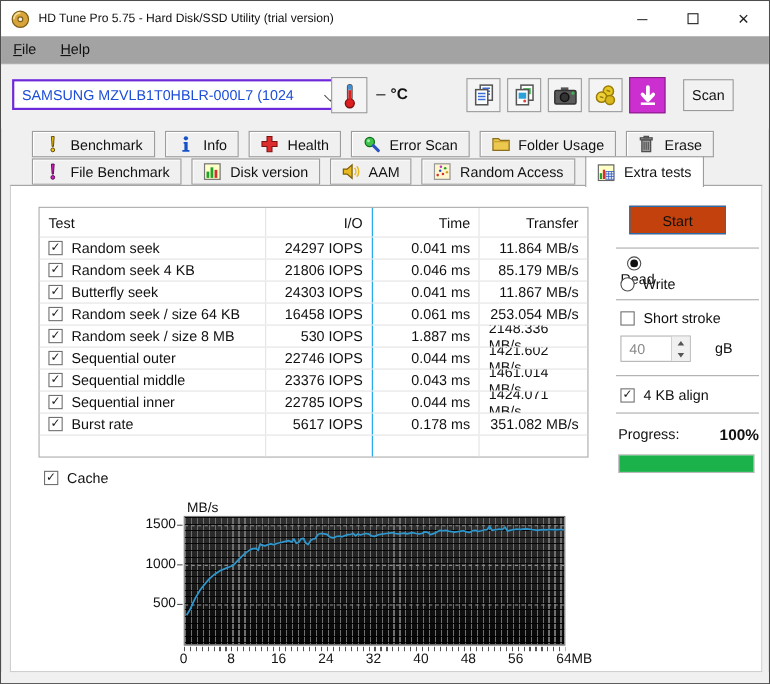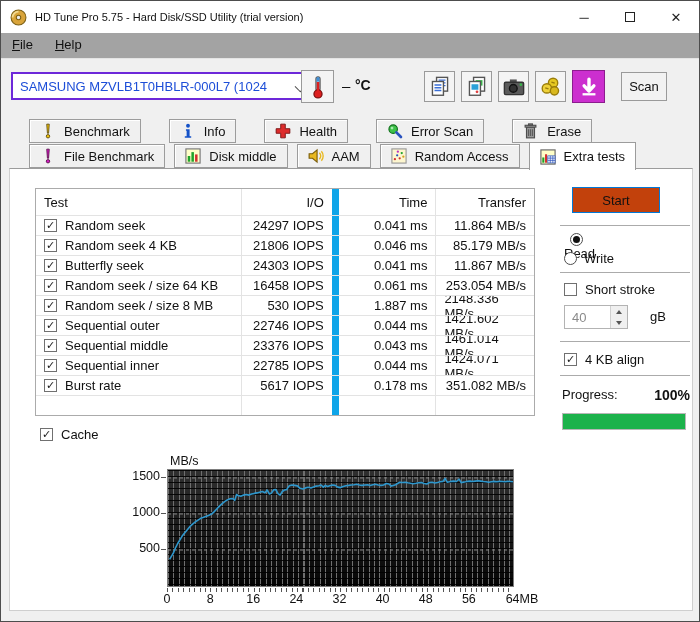--- a/index.html
+++ b/index.html
@@ -36,41 +36,41 @@
   .sqbtn { position:absolute; top:11px; width:33px; height:33px; background:#f4f4f4;
            border:1px solid #9a9a9a; display:flex; align-items:center; justify-content:center; }
   .temp { position:absolute; top:18px; font-size:15px; color:#111; }
   .magenta { background:#cc2fcf !important; border-color:#8c1c8e !important; }
   .exitbtn { position:absolute; left:620px; top:13px; width:46px; height:29px; background:#f2f2f2;
              border:1px solid #9a9a9a; font-size:13px; color:#111; display:flex;
              align-items:center; justify-content:center; }
 
   
   .tabrow { position:absolute; left:28px; display:flex; }
-  #tabrow1 { top:118px;gap:19px; }
+  #tabrow1 { top:118px; }
   #tabrow2 { top:143px; }
   .tab { height:24px; display:inline-flex; align-items:center; padding:0 10px;
          margin-right:9px; background:#f0f0f0; border:1px solid #9c9c9c;
          box-shadow:inset 1px 1px 0 #ffffff; font-size:13px; color:#111; white-space:nowrap; }
   .tab .tabicon { width:17px; height:16px; margin-right:7px; display:inline-flex; }
   .tab.active { background:#ffffff; border-bottom:none; height:28px; margin-top:-2px;
                 position:relative; z-index:6; box-shadow:none; }
 
   
   .panel { position:absolute; left:8px; top:167px; width:684px; height:443px; background:#ffffff;
            border:1px solid #cfcfcf; border-top:1px solid #9c9c9c; z-index:2; }
 
   
   .ttable { position:absolute; left:25px; top:19px; width:500px; border:1px solid #ababab;
             font-size:13px; color:#111; background:#fff; }
   .trow { display:flex; height:20px; border-top:1px solid #e3e3e3; align-items:center; }
   .trow.head { height:26px; border-top:none; font-size:13px; }
   .tcell { height:100%; display:flex; align-items:center; padding:0 8px; overflow:hidden; }
   .c0 { width:207px; border-right:1px solid #e3e3e3; }
-  .c1 { width:97px;  border-right:7px solid #0ea5e9; justify-content:flex-end; }
+  .c1 { width:97px;  border-right:1px solid #0ea5e9; justify-content:flex-end; }
   .c2 { width:98px;  border-right:1px solid #e3e3e3; justify-content:flex-end; }
   .c3 { width:98px;  justify-content:flex-end; }
   .cb { width:13px; height:13px; min-width:13px; border:1px solid #707070; background:#fff;
         display:inline-flex; align-items:center; justify-content:center; font-size:11px;
         line-height:11px; color:#1a1a1a; margin-right:8px; }
 
   
   .startbtn { position:absolute; left:562px; top:18px; width:88px; height:26px;
               background:#c2410c; border:1px solid #0078d7; font-size:13px; color:#111;
               display:flex; align-items:center; justify-content:center; }
@@ -250,20 +250,29 @@
           <svg width="16" height="16" viewBox="0 0 14 14">
             <circle cx="5.4" cy="5.4" r="3.7" fill="#3fc24a" stroke="#0c6e18"></circle>
             <circle cx="4.4" cy="4.4" r="1.2" fill="#a8eab0"></circle>
             <path d="M8.2 8.2l4 4" stroke="#2a52be" stroke-width="2.4" stroke-linecap="round"></path>
           </svg>
         </span>
         <span>Error Scan</span>
       </div>
       <div class="tab">
         <span class="tabicon">
+          <svg width="17" height="15" viewBox="0 0 15 13">
+            <path d="M1 2.5h4.4L7 4h7v8H1z" fill="#ecc94e" stroke="#8a6d1d"></path>
+            <path d="M1 5h13" stroke="#c9a22d"></path>
+          </svg>
+        </span>
+        <span>Folder Usage</span>
+      </div>
+      <div class="tab">
+        <span class="tabicon">
           <svg width="15" height="16" viewBox="0 0 13 14">
             <rect x="3" y="3.6" width="7" height="9.4" fill="#9a9a9a" stroke="#4d4d4d"></rect>
             <rect x="1.8" y="2" width="9.4" height="1.6" fill="#a8a8a8" stroke="#4d4d4d"></rect>
             <rect x="4.8" y="0.8" width="3.4" height="1.2" fill="#a8a8a8" stroke="#4d4d4d"></rect>
             <path d="M4.8 5.4v6M6.5 5.4v6M8.2 5.4v6" stroke="#5c5c5c"></path>
           </svg>
         </span>
         <span>Erase</span>
       </div>
     </div>
@@ -279,21 +288,21 @@
       </div>
       <div class="tab">
         <span class="tabicon">
           <svg width="16" height="16" viewBox="0 0 14 14">
             <rect x="0.8" y="0.8" width="12.4" height="12.4" fill="#ffffc8" stroke="#777"></rect>
             <rect x="2.4" y="7" width="2.2" height="5" fill="#1fa32a"></rect>
             <rect x="5.6" y="3.6" width="2.2" height="8.4" fill="#1fa32a"></rect>
             <rect x="8.8" y="5.6" width="2.2" height="6.4" fill="#d23030"></rect>
           </svg>
         </span>
-        <span>Disk middle</span>
+        <span>Disk version</span>
       </div>
       <div class="tab">
         <span class="tabicon">
           <svg width="17" height="16" viewBox="0 0 15 14">
             <path d="M1 5h3l4-3.4v10.8L4 9H1z" fill="#e8b820" stroke="#7a5c08"></path>
             <path d="M10 4.2a4.2 4.2 0 010 5.6M11.8 2.8a6.4 6.4 0 010 8.4" stroke="#e8b820" fill="none" stroke-width="1.2"></path>
           </svg>
         </span>
         <span>AAM</span>
       </div>

